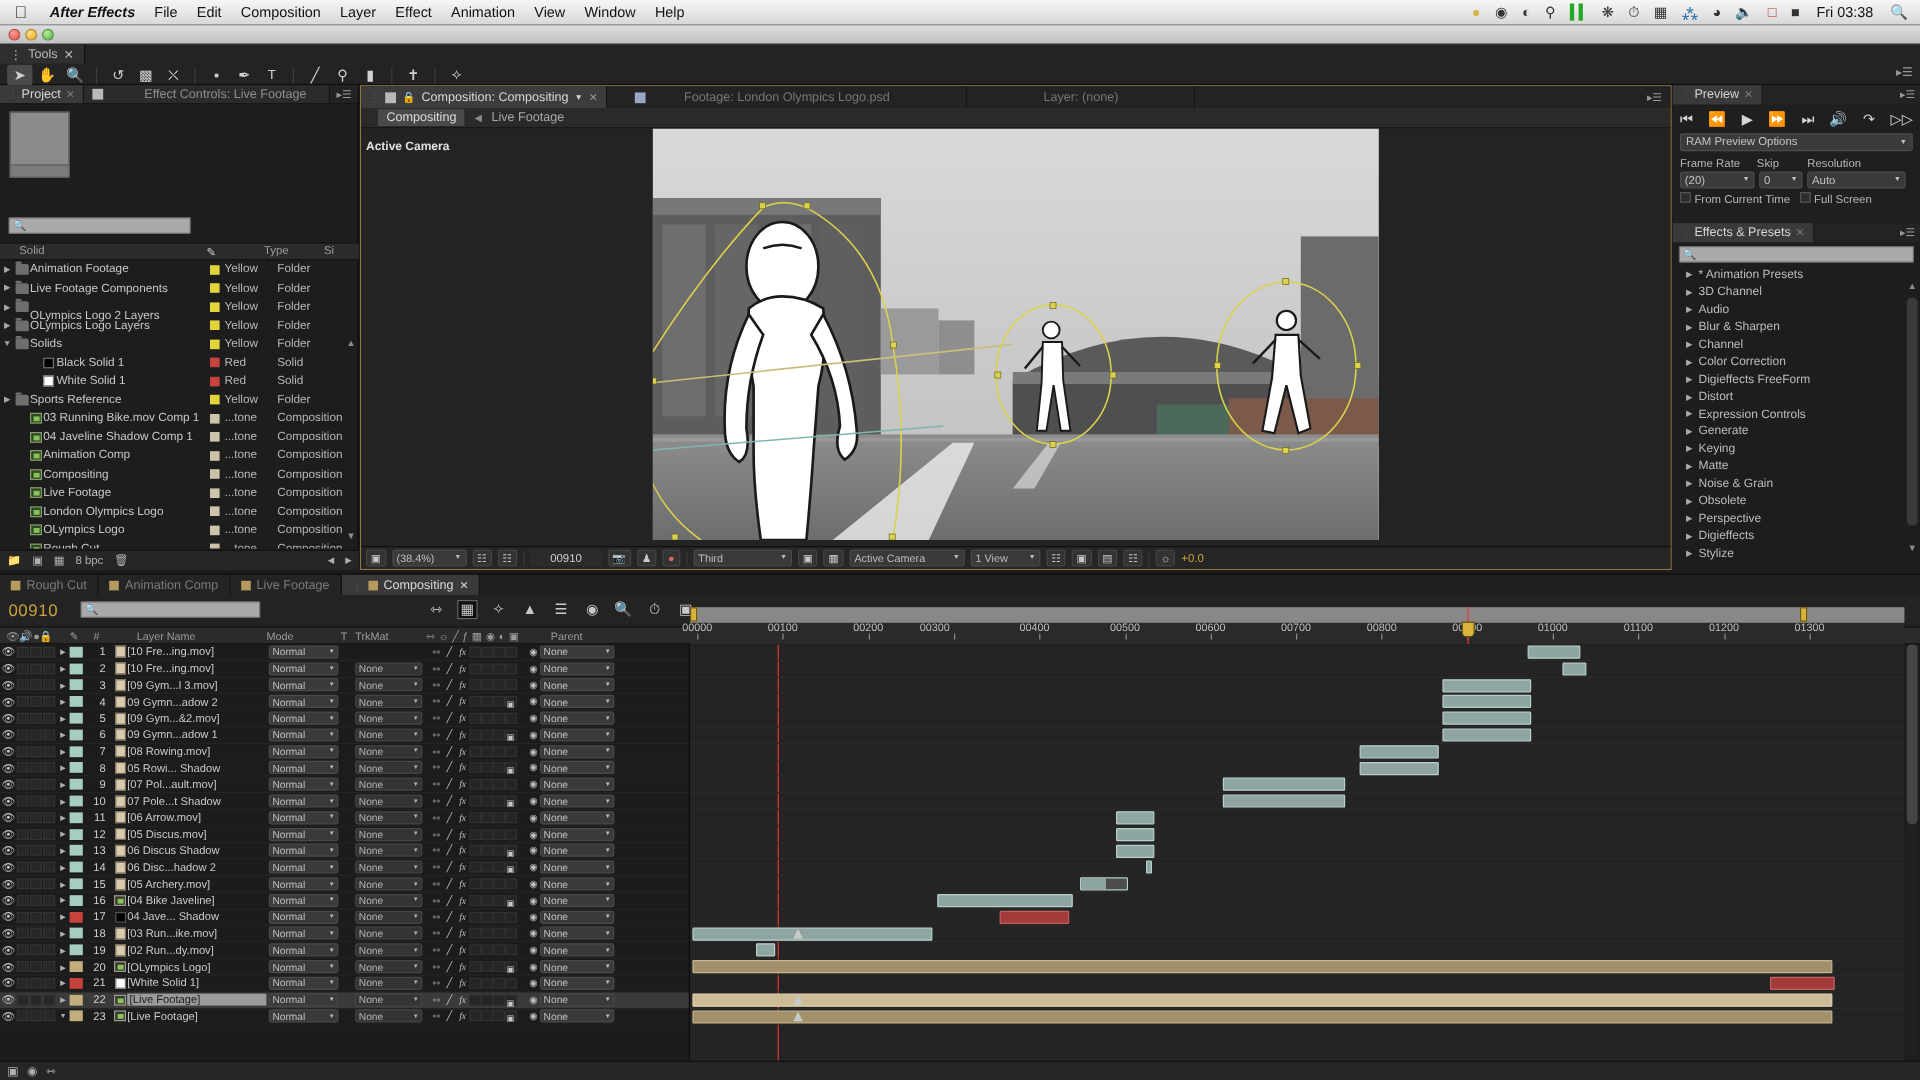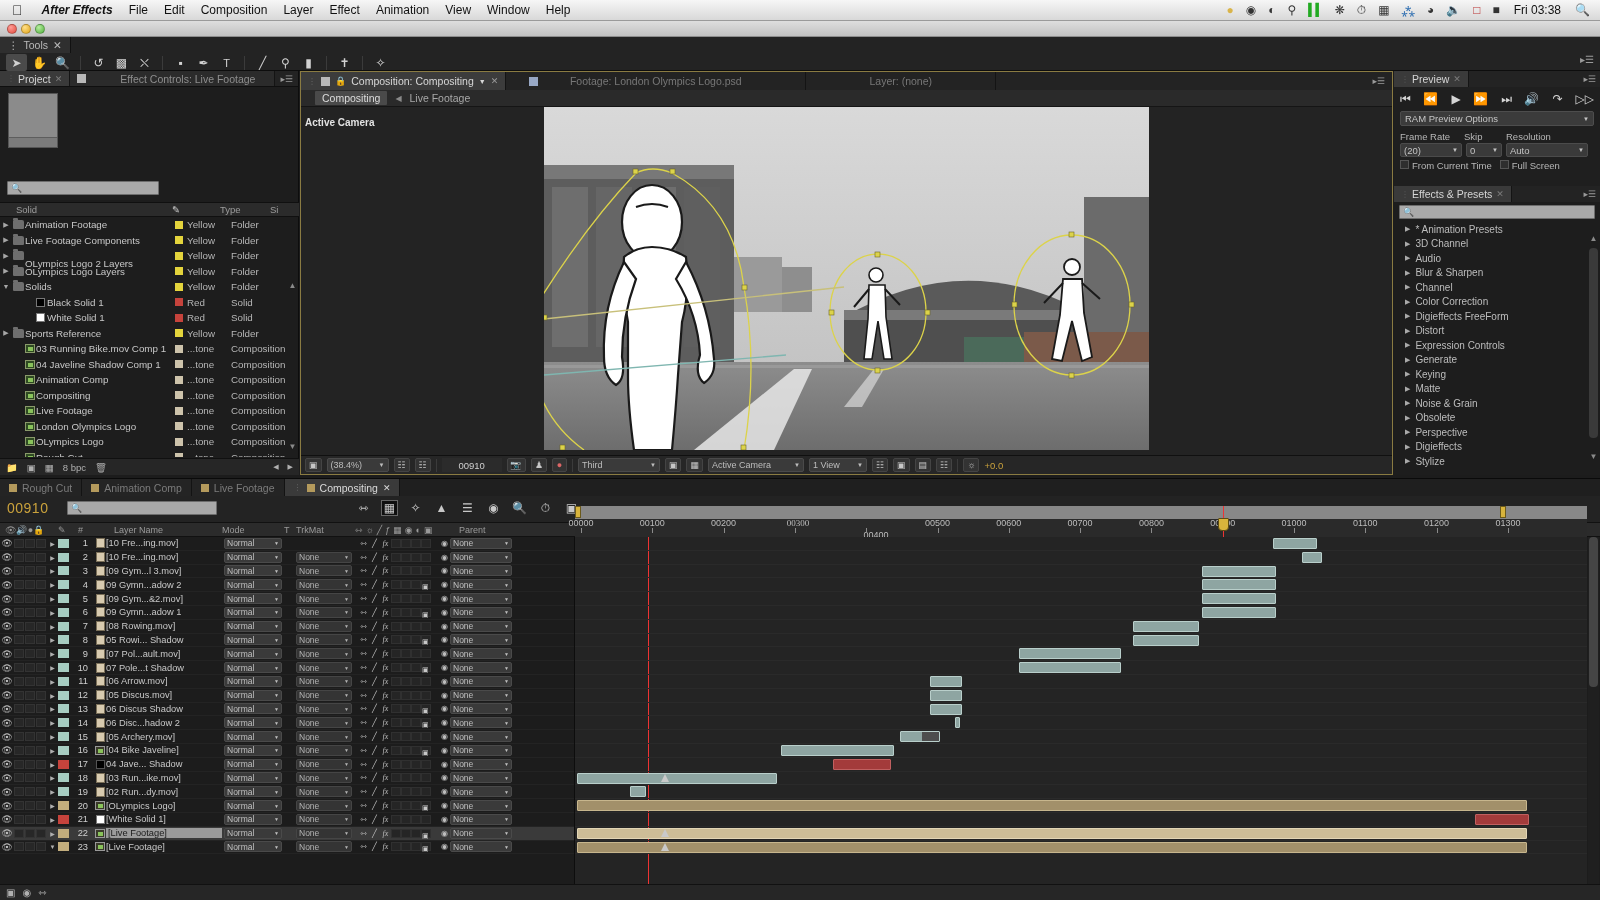--- a/index.html
+++ b/index.html
@@ -1606,23 +1606,23 @@
     <div class="rul-bg"></div>
     <div class="wa-marker" style="left:0px;"></div>
     <div class="wa-marker" style="left:925px;"></div>
     <div class="rul-ticks" id="rulerTicks">
         <div class="rlabel" style="left: 6px;">00000</div>
         <div class="rtick" style="left: 6px;"></div>
         <div class="rlabel" style="left: 77.3px;">00100</div>
         <div class="rtick" style="left: 77.3px;"></div>
         <div class="rlabel" style="left: 148.6px;">00200</div>
         <div class="rtick" style="left: 148.6px;"></div>
-        <div class="rlabel" style="left: 223px; font-family: Liberation Serif, serif;">00300</div>
+        <div class="rlabel" style="left: 204px;">00300</div>
         <div class="rtick" style="left: 219.9px;"></div>
-        <div class="rlabel" style="left: 301px; margin-top: 12px;">00400</div>
+        <div class="rlabel" style="left: 287px;">00400</div>
         <div class="rtick" style="left: 291.2px;"></div>
         <div class="rlabel" style="left: 362.5px;">00500</div>
         <div class="rtick" style="left: 362.5px;"></div>
         <div class="rlabel" style="left: 433.8px;">00600</div>
         <div class="rtick" style="left: 433.8px;"></div>
         <div class="rlabel" style="left: 505.1px;">00700</div>
         <div class="rtick" style="left: 505.1px;"></div>
         <div class="rlabel" style="left: 576.4px;">00800</div>
         <div class="rtick" style="left: 576.4px;"></div>
         <div class="rlabel" style="left: 647.7px;">00900</div>

